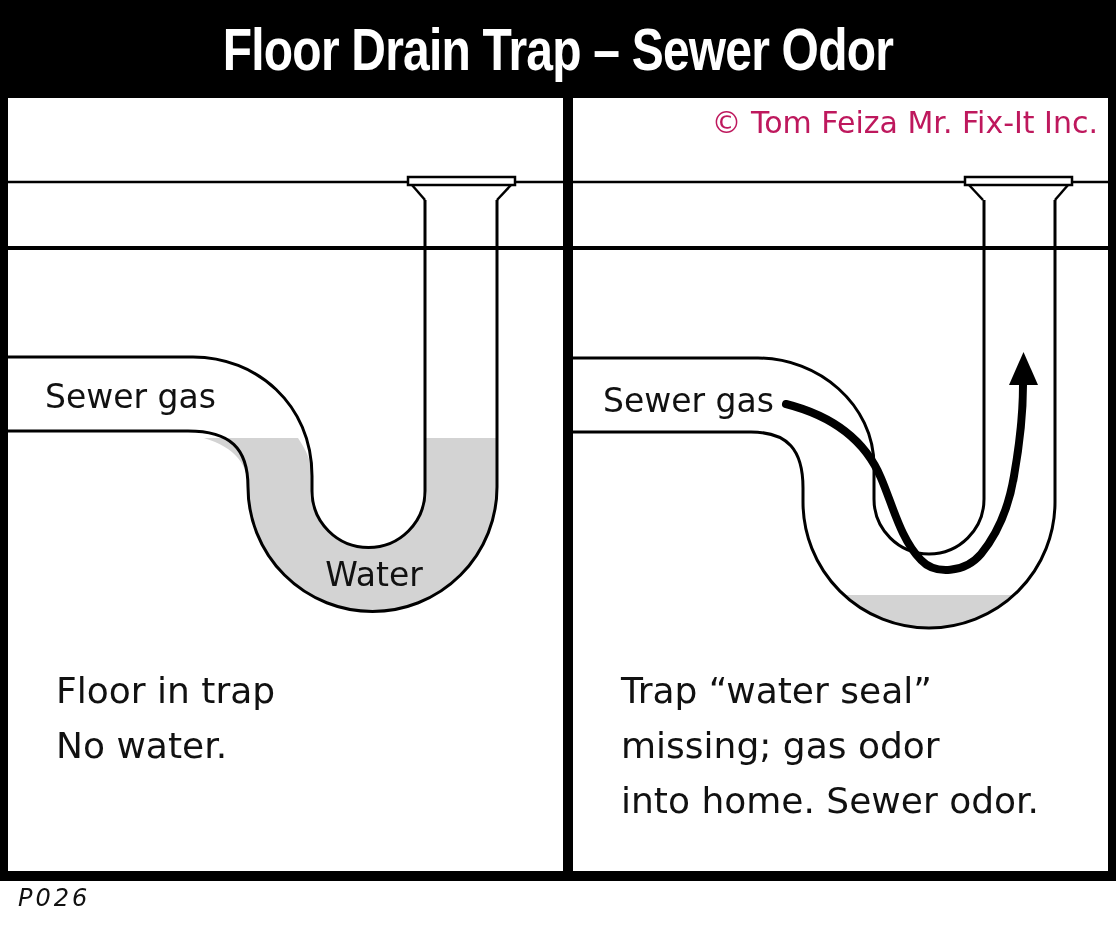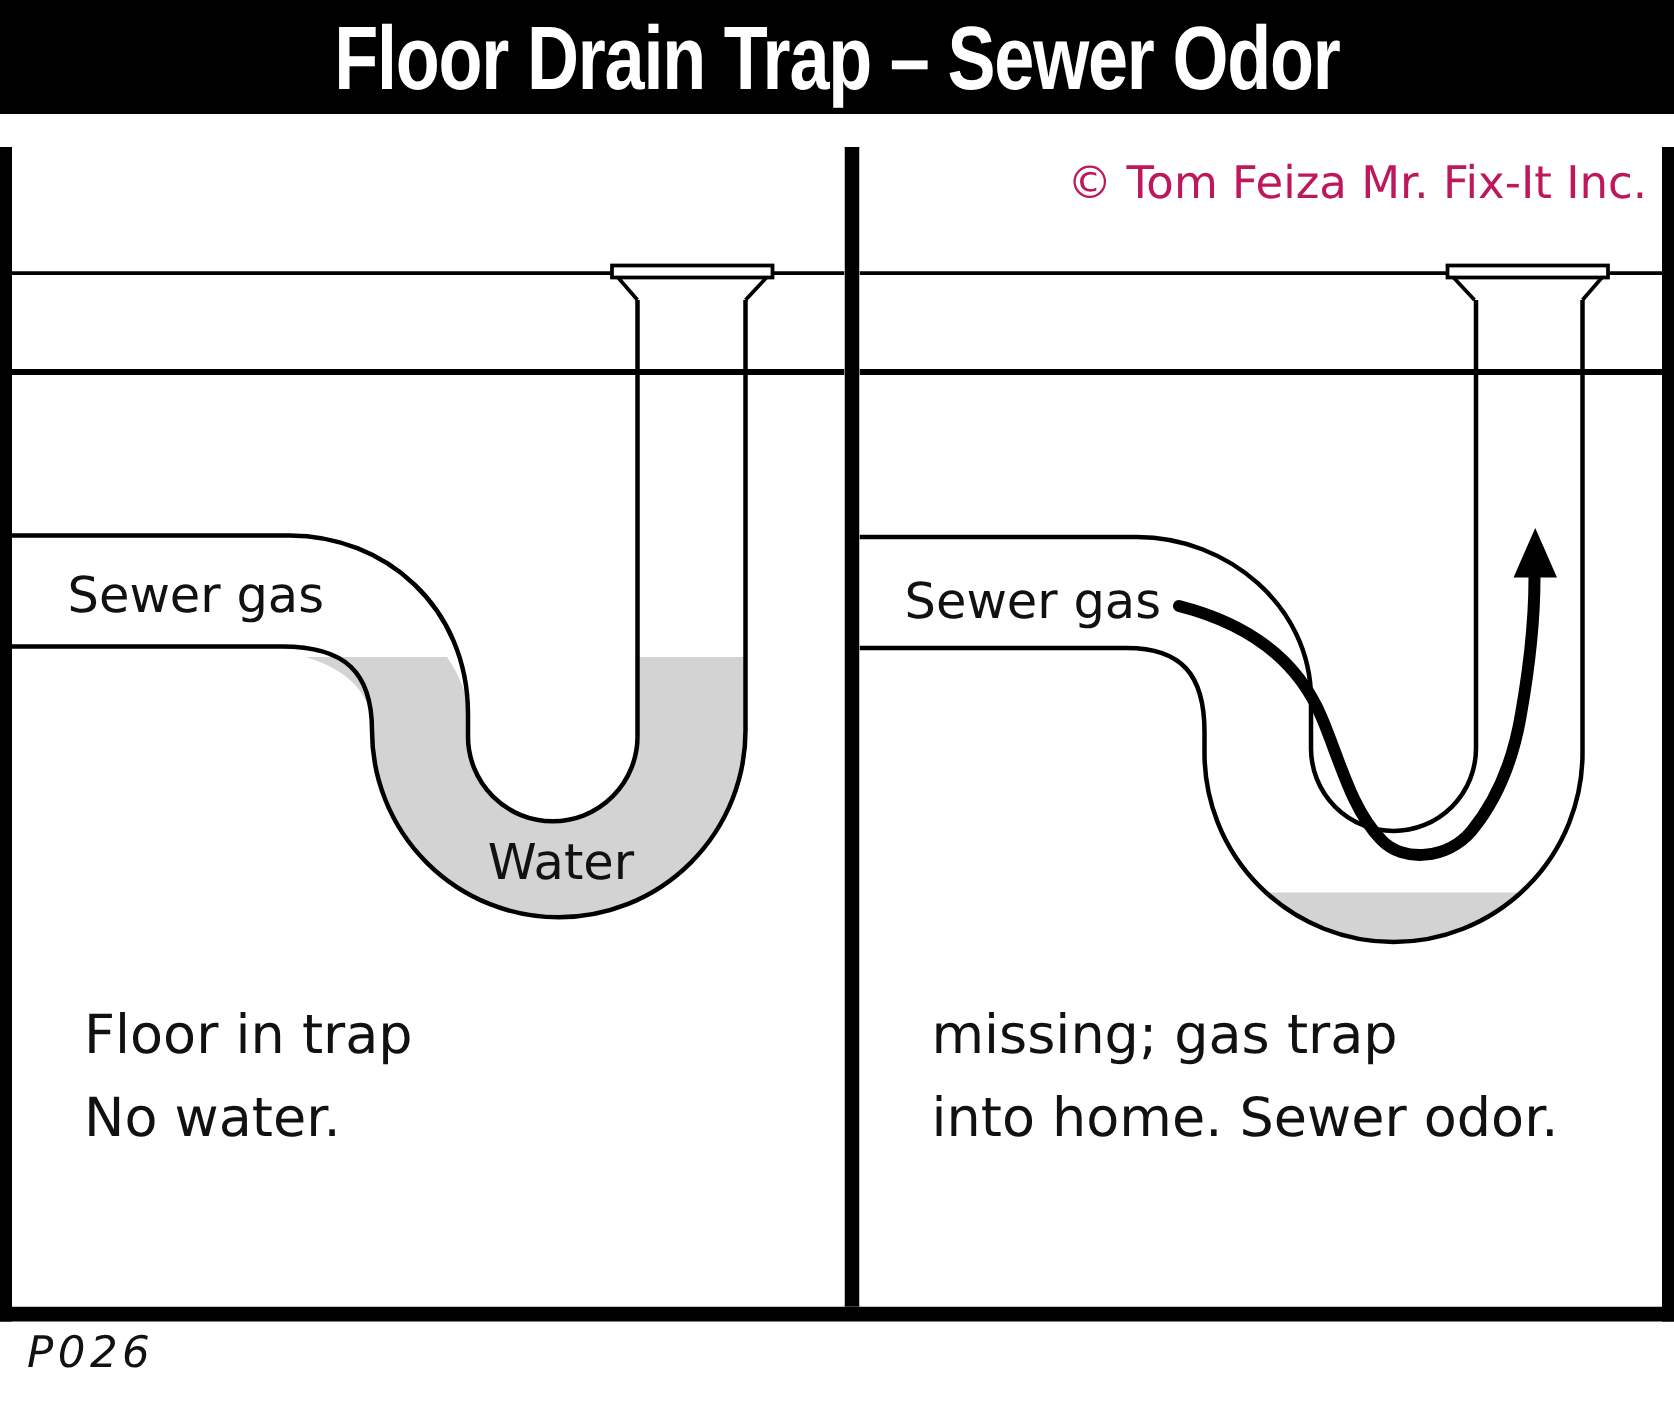--- a/index.html
+++ b/index.html
@@ -2,21 +2,21 @@
 <html><head>
 <meta charset="utf-8">
 <style>
   html,body{margin:0;padding:0;}
   body{
     width:1116px;height:934px;position:relative;
     background:#ffffff;overflow:hidden;
     font-family:"DejaVu Sans",sans-serif;
   }
   .title-bar{
-    position:absolute;left:0;top:0;width:1116px;height:76px;
+    position:absolute;left:0;top:0;width:1116px;height:98px;
     background:#000;display:flex;align-items:center;justify-content:center;
   }
   .title-bar h1{
     margin:0;color:#fff;font-family:"Liberation Sans",sans-serif;
     font-weight:bold;font-size:60px;letter-spacing:-1px;white-space:nowrap;
     transform:scaleX(0.80);transform-origin:center;
   }
   .frame{
     position:absolute;left:0;top:98px;width:1100px;height:773px;
     border-left:8px solid #000;border-right:8px solid #000;border-bottom:10px solid #000;
@@ -30,21 +30,21 @@
   .copyright{
     position:absolute;top:7px;right:10px;
     font-size:30px;color:#be185d;white-space:nowrap;letter-spacing:0px;
   }
   .caption{
     position:absolute;left:48px;top:565px;
     font-size:36px;line-height:55px;color:#111;white-space:nowrap;
   }
   .drawing-code{
     position:absolute;left:18px;top:884px;
-    font-size:29px;letter-spacing:3px;color:#111;font-style:oblique 8deg;
+    font-size:24px;letter-spacing:3px;color:#111;font-style:oblique 8deg;
   }
   .outline{fill:none;stroke:#000;stroke-width:3;}
   .floorline1{stroke:#000;stroke-width:2.5;}
   .floorline2{stroke:#000;stroke-width:4;}
   .flange{fill:#fff;stroke:#000;stroke-width:2.5;}
   .water{fill:#d3d3d3;stroke:none;}
   .gasarrow{fill:none;stroke:#000;stroke-width:8;stroke-linecap:round;}
   .svglabel{font-family:"DejaVu Sans",sans-serif;font-size:33px;fill:#111;}
 </style>
 </head>
@@ -107,20 +107,21 @@
 
       <path class="gasarrow" d="M213,306 C260,318 292,342 308,380 C320,408 328,442 348,462
                C362,477 392,475 408,456 C426,434 436,408 441,378
                C447,344 450,315 450,287"></path>
       <polygon points="450.5,254 436,287 465,287" fill="#000"></polygon>
 
       <text class="svglabel" x="30" y="314">Sewer gas</text>
     </svg>
     <div class="copyright">© Tom Feiza Mr. Fix-It Inc.</div>
     <div class="caption">
-      <div>missing; gas trap</div>
+      <div>Trap “water seal”</div>
+      <div>missing; gas odor</div>
       <div>into home. Sewer odor.</div>
     </div>
   </div>
 
 </div>
 
 <div class="drawing-code">P026</div>
 
 </body></html>

